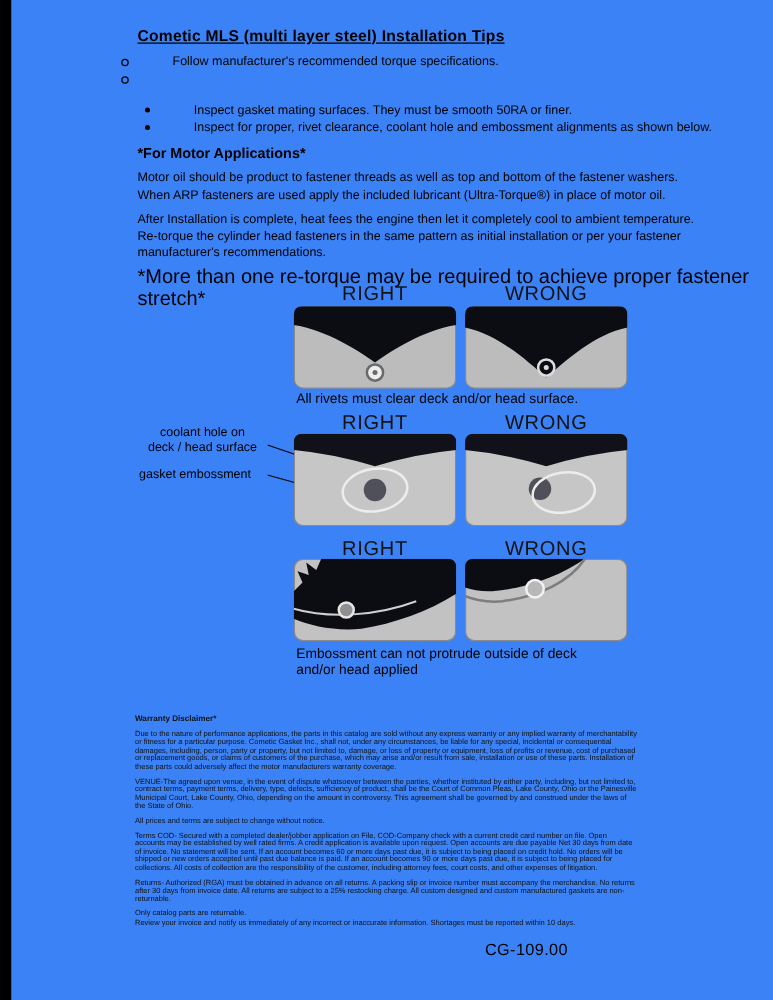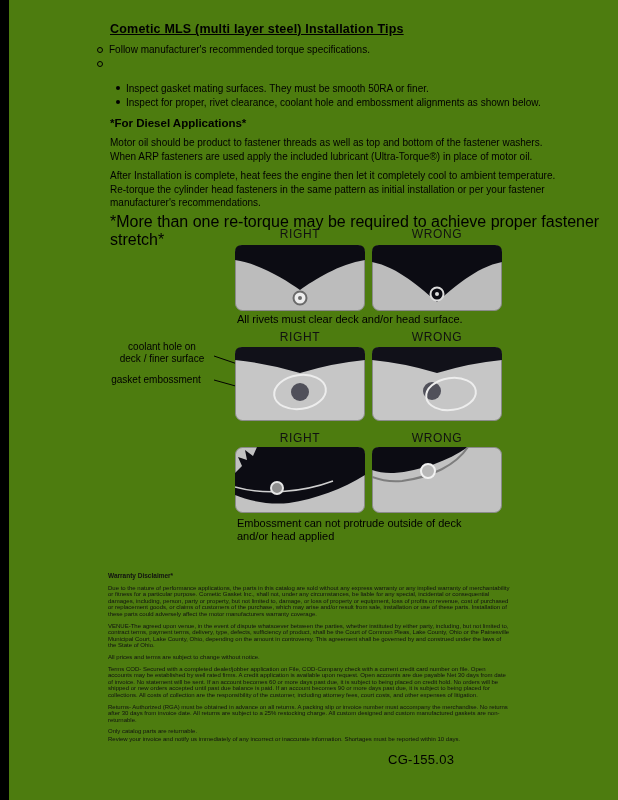--- a/index.html
+++ b/index.html
@@ -1,36 +1,36 @@
 <!DOCTYPE html>
 <html><head>
 <meta charset="utf-8">
 <style>
   html,body{margin:0;padding:0;background:#ffffff;}
   .page{
-    position:relative;width:618px;height:800px;background:#4d7c0f;overflow:hidden;
+    position:relative;width:618px;height:800px;background:#3b82f6;overflow:hidden;
     font-family:"Liberation Sans", sans-serif;color:#000;
   }
   .scan-edge{position:absolute;left:0;top:0;width:9px;height:800px;background:#000;}
   .title{
     position:absolute;left:110px;top:22px;margin:0;
     font-size:12.5px;font-weight:bold;text-decoration:underline;letter-spacing:0.2px;
   }
   .body-text{font-size:10px;line-height:13.5px;}
   .bullets{position:absolute;left:97px;top:43px;}
-  .bullet{display:flex;align-items:flex-start;margin-bottom:0.5px;font-size:10px;line-height:13px;}
+  .bullet{display:flex;align-items:flex-start;margin-bottom:0.5px;font-size:10px;line-height:13px;gap:29px;}
   .marker-o{flex:0 0 auto;width:4px;height:4px;border:1px solid #000;border-radius:50%;margin:4px 6px 0 0;}
   .sub-bullets{position:absolute;left:116px;top:82px;}
   .marker-dot{flex:0 0 auto;width:4px;height:4px;background:#000;border-radius:50%;margin:4px 6px 0 0;}
   .diesel-heading{position:absolute;left:110px;top:117px;margin:0;font-size:11.5px;font-weight:bold;}
   .para{position:absolute;left:110px;width:458px;margin:0;}
   .para1{top:136px;}
   .para2{top:169px;}
   .note{position:absolute;left:110px;top:213px;font-size:16px;}
-  .dg-label{position:absolute;width:130px;text-align:center;font-size:12px;letter-spacing:0.6px;color:#111;}
+  .dg-label{position:absolute;width:130px;text-align:center;font-size:16px;letter-spacing:0.6px;color:#111;}
   .col-l{left:235px;} .col-r{left:372px;}
   .r1-lbl{top:227px;} .r2-lbl{top:330px;} .r3-lbl{top:431px;}
   .dg{position:absolute;width:130px;}
   .dg svg{display:block;}
   .r1-img{top:245px;} .r2-img{top:347px;} .r3-img{top:447px;}
   .caption{position:absolute;left:237px;font-size:11px;line-height:13px;color:#000;}
   .cap1{top:313px;} .cap2{top:424px;} .cap3{top:517px;}
   .callout{position:absolute;text-align:center;font-size:10px;line-height:12px;}
   .callout1{left:112px;top:341px;width:100px;}
   .callout2{left:100px;top:374px;width:112px;}
@@ -63,21 +63,21 @@
     <div class="bullet">
       <span class="marker-dot"></span>
       <span>Inspect gasket mating surfaces.  They must be smooth 50RA or finer.</span>
     </div>
     <div class="bullet">
       <span class="marker-dot"></span>
       <span>Inspect for proper, rivet clearance, coolant hole and embossment alignments as shown below.</span>
     </div>
   </div>
 
-  <h2 class="diesel-heading">*For Diesel Applications*</h2>
+  <h2 class="diesel-heading">*For Motor Applications*</h2>
   <p class="para para1 body-text">Motor oil should be product to fastener threads as well as top and bottom of the fastener washers. When ARP fasteners are used apply the included lubricant (Ultra-Torque®) in place of motor oil.</p>
   <p class="para para2 body-text">After Installation is complete, heat fees the engine then let it completely cool to ambient temperature. Re-torque the cylinder head fasteners in the same pattern as initial installation or per your fastener manufacturer's recommendations.</p>
   <div class="note">*More than one re-torque may be required to achieve proper fastener stretch*</div>
 
   <div class="dg-label col-l r1-lbl">RIGHT</div>
   <div class="dg-label col-r r1-lbl">WRONG</div>
 
   <div class="dg col-l r1-img">
     <svg viewBox="0 0 130 66" width="130" height="66">
       <rect x="0.5" y="0.5" width="129" height="65" rx="7" fill="#bcbcbc" stroke="#8a8a8a"></rect>
@@ -94,21 +94,21 @@
       <circle cx="65" cy="49" r="2" fill="#dcdcdc"></circle>
     </svg>
   </div>
   <div class="caption cap1">All rivets must clear deck and/or head surface.</div>
 
   <div class="dg-label col-l r2-lbl">RIGHT</div>
   <div class="dg-label col-r r2-lbl">WRONG</div>
 
   <div class="callout callout1">
     <div>coolant hole on</div>
-    <div>deck / finer surface</div>
+    <div>deck / head surface</div>
   </div>
   <div class="callout callout2">gasket embossment</div>
   <svg class="connector" width="96" height="62">
     <line x1="0" y1="10" x2="88" y2="40" stroke="#000" stroke-width="1"></line>
     <line x1="0" y1="34" x2="72" y2="54" stroke="#000" stroke-width="1"></line>
   </svg>
 
   <div class="dg col-l r2-img">
     <svg viewBox="0 0 130 74" width="130" height="74">
       <rect x="0.5" y="0.5" width="129" height="73" rx="7" fill="#c6c6c6" stroke="#8a8a8a"></rect>
@@ -154,15 +154,15 @@
     <h3 class="warranty-heading">Warranty Disclaimer*</h3>
     <p>Due to the nature of performance applications, the parts in this catalog are sold without any express warranty or any implied warranty of merchantability or fitness for a particular purpose.  Cometic Gasket Inc., shall not, under any circumstances, be liable for any special, incidental or consequential damages, including, person, party or property, but not limited to, damage, or loss of property or equipment, loss of profits or revenue, cost of purchased or replacement goods, or claims of customers of the purchase, which may arise and/or result from sale, installation or use of these parts.  Installation of these parts could adversely affect the motor manufacturers warranty coverage.</p>
     <p>VENUE-The agreed upon venue, in the event of dispute whatsoever between the parties, whether instituted by either party, including, but not limited to, contract terms, payment terms, delivery, type, defects, sufficiency of product, shall be the Court of Common Pleas, Lake County, Ohio or the Painesville Municipal Court, Lake County, Ohio, depending on the amount in controversy. This agreement shall be governed by and construed under the laws of the State of Ohio.</p>
     <p>All prices and terms are subject to change without notice.</p>
     <p>Terms COD- Secured with a completed dealer/jobber application on File, COD-Company check with a current credit card number on file.  Open accounts may be established by well rated firms.  A credit application is available upon request.  Open accounts are due payable Net 30 days from date of invoice.  No statement will be sent.  If an account becomes 60 or more days past due, it is subject to being placed on credit hold.  No orders will be shipped or new orders accepted until past due balance is paid.  If an account becomes 90 or more days past due, it is subject to being placed for collections.  All costs of collection are the responsibility of the customer, including attorney fees, court costs, and other expenses of litigation.</p>
     <p>Returns- Authorized (RGA) must be obtained in advance on all returns.  A packing slip or invoice number must accompany the merchandise.  No returns after 30 days from invoice date.  All returns are subject to a 25% restocking charge.  All custom designed and custom manufactured gaskets are non-returnable.</p>
     <p class="tight">Only catalog parts are returnable.</p>
     <p>Review your invoice and notify us immediately of any incorrect or inaccurate information.  Shortages must be reported within 10 days.</p>
   </div>
 
-  <div class="footer-code">CG-155.03</div>
+  <div class="footer-code">CG-109.00</div>
 
 </div>
 
 </body></html>

